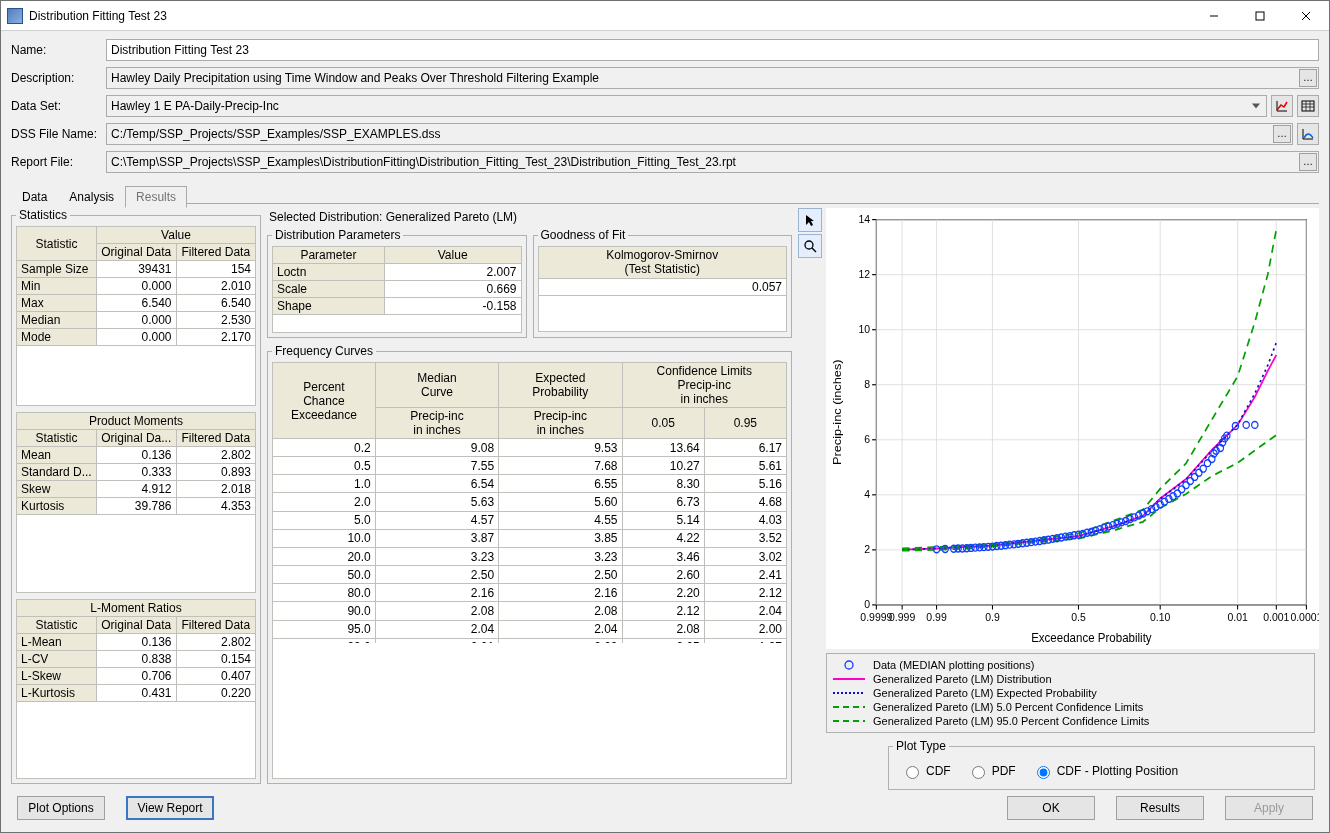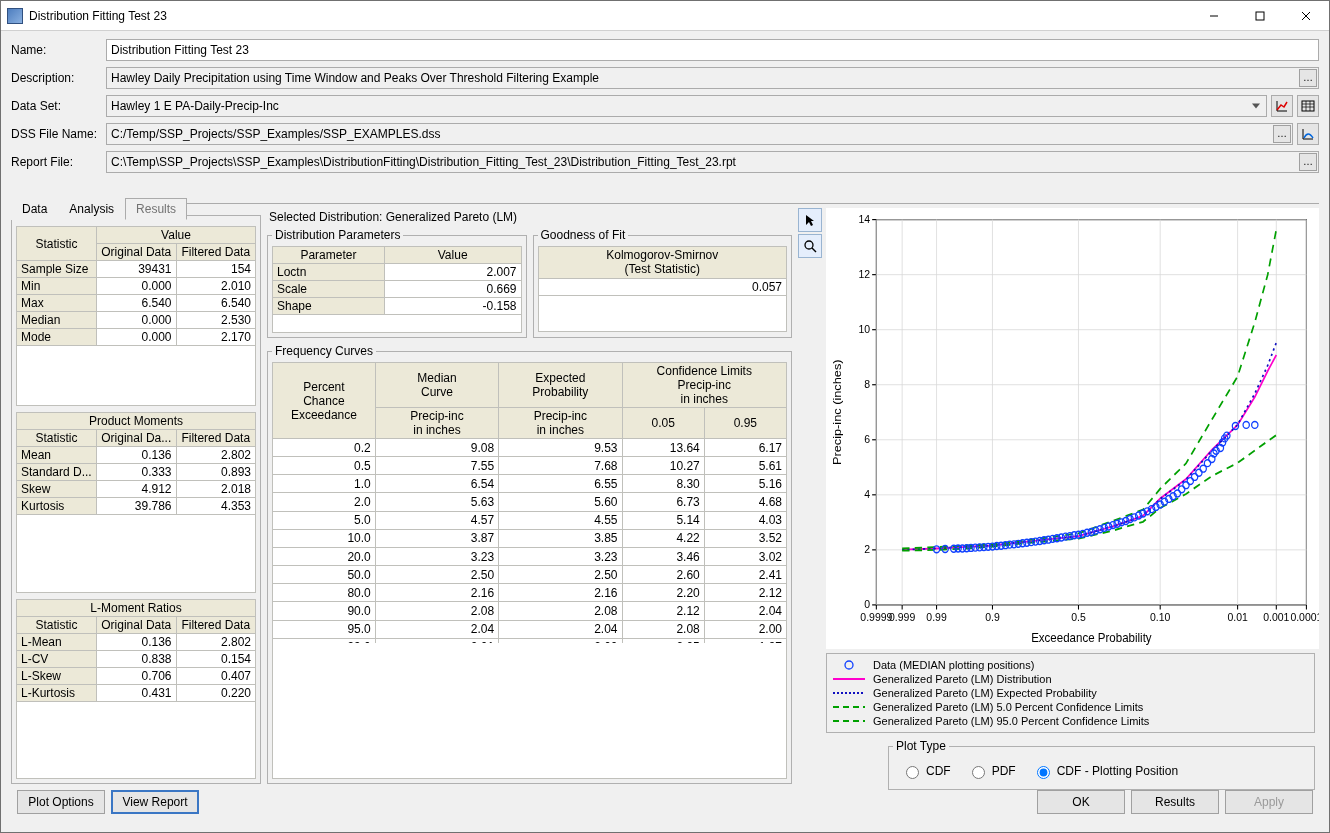--- a/index.html
+++ b/index.html
@@ -17,21 +17,21 @@
   .form-rows { display: flex; flex-direction: column; gap: 6px; margin-bottom: 6px; }
   .form-row { display: flex; align-items: center; }
   .form-label { width: 95px; color:#000; }
   .form-input { flex: 1; height: 22px; border: 1px solid #ababab; background: #fff; padding: 2px 4px; font: inherit; display: flex; align-items: center; overflow:hidden; white-space:nowrap; }
   .form-input.ro { background: #f0f0f0; position:relative; }
   .form-input.select::after { content:""; position:absolute; right:6px; top:50%; width:0;height:0;border-left:4px solid transparent;border-right:4px solid transparent;border-top:5px solid #555; transform:translateY(-50%); }
   .inline-btn { width: 22px; height: 22px; margin-left: 4px; border: 1px solid #ababab; background: #e5e5e5; display: flex; align-items:center; justify-content:center; font-size:10px; }
   .ellipsis-btn { position:absolute; right:1px; top:1px; width:18px; height:18px; background:#e5e5e5; border:1px solid #a0a0a0; display:flex;align-items:center;justify-content:center; font-size:10px; line-height:1;}
 
   .tabs { display: flex; border-bottom: 1px solid #ababab; margin-top: 2px; }
-  .tab { padding: 3px 10px; border: 1px solid transparent; border-bottom: none; margin-right: 0; cursor: default; position:relative; top:17px; background:#f0f0f0;}
+  .tab { padding: 3px 10px; border: 1px solid transparent; border-bottom: none; margin-right: 0; cursor: default; position:relative; top:5px; background:#f0f0f0;}
   .tab.active { border-color: #ababab; background: #f0f0f0; color: #737373; border-bottom:1px solid #f0f0f0;}
 
   .results-pane { flex: 1; display: flex; gap: 6px; padding-top: 4px; min-height:0;}
   .stats-col { width: 250px; display: flex; flex-direction: column; min-height:0;}
   .mid-col { width: 525px; display: flex; flex-direction: column; min-height:0;}
   .chart-col { flex: 1; display: flex; flex-direction: column; min-height:0;}
 
   fieldset { border: 1px solid #b0b0b0; margin: 0 0 6px 0; padding: 4px 4px 4px 4px; }
   fieldset > legend { padding: 0 3px; font-size: 12px; }
 
@@ -54,21 +54,21 @@
   .chart-area { flex:1; display:flex; gap:2px; }
   .chart-tools { width:26px; display:flex; flex-direction:column; gap:2px;}
   .chart-tools .tool { width:24px; height:24px; border:1px solid #99b4d1; background:#e5eefc; display:flex;align-items:center;justify-content:center;}
   .plot-legend-box { border:1px solid #b0b0b0; padding:4px; margin:4px 4px 0 28px;}
   .legend-item { display:flex; align-items:center; gap:8px; padding:1px 2px; font-size:11px;}
   .legend-swatch { width:32px; height:12px; display:flex; align-items:center; justify-content:center;}
   .radio-row { display:flex; gap:16px; padding:6px 8px; align-items:center;}
   .radio-row label { display:flex; align-items:center; gap:4px;}
   .plot-type-fs { margin:6px 4px 0 90px; }
 
-  .footer-bar { height:36px; display:flex; align-items:flex-start; padding:0 6px; gap:6px;}
+  .footer-bar { height:36px; display:flex; align-items:center; padding:0 6px; gap:21px;}
   .footer-bar .spacer { flex:1; }
   .btn { min-width:88px; height:24px; border:1px solid #a0a0a0; background:#e5e5e5; display:flex;align-items:center;justify-content:center; padding:0 10px;}
   .btn.active { border:2px solid #3a76c4; padding:0 9px;}
   .btn.disabled { color:#9a9a9a; }
 
   .axis-label { font-size:11px; text-anchor:middle; }
   .tick-label { font-size:10px; text-anchor:middle; fill:#000;}
   .ytick-label { font-size:10px; text-anchor:end; fill:#000;}
 </style>
 </head>

